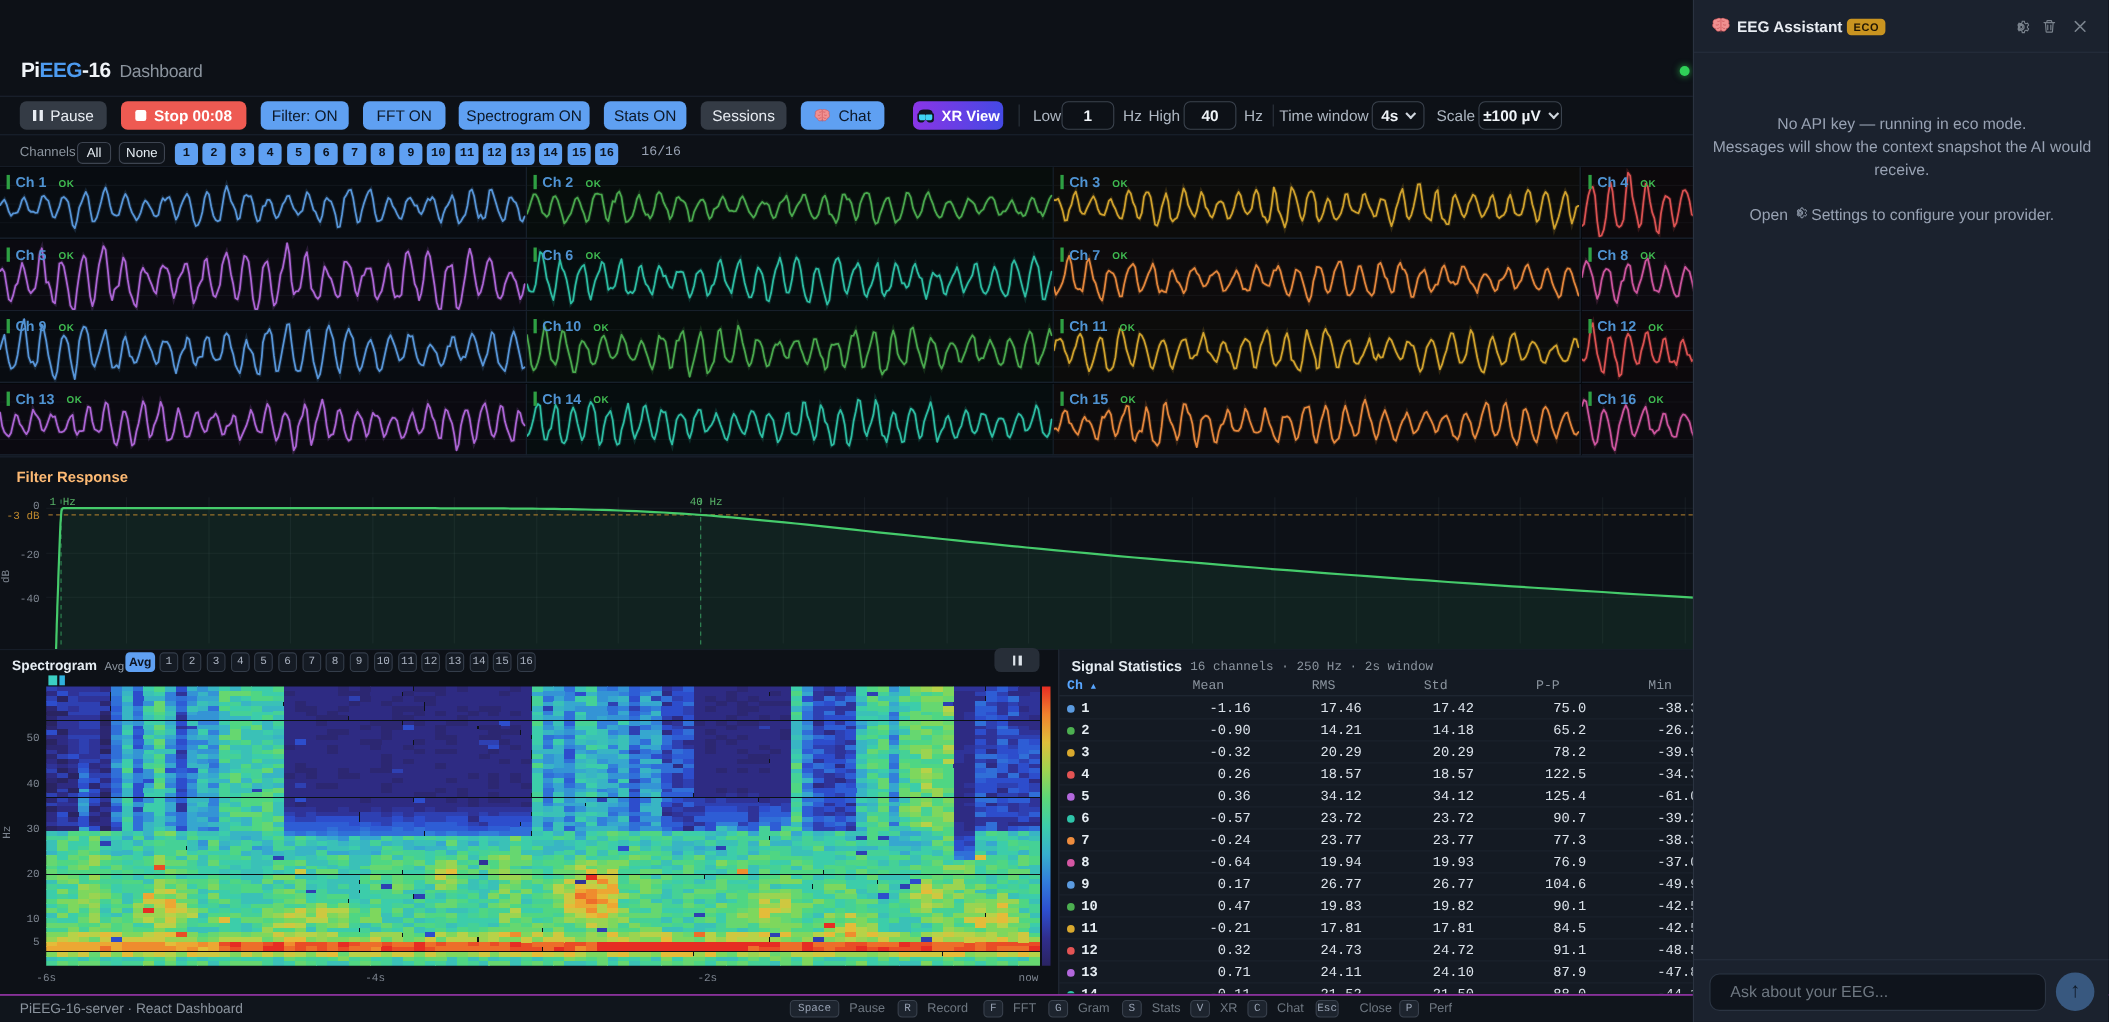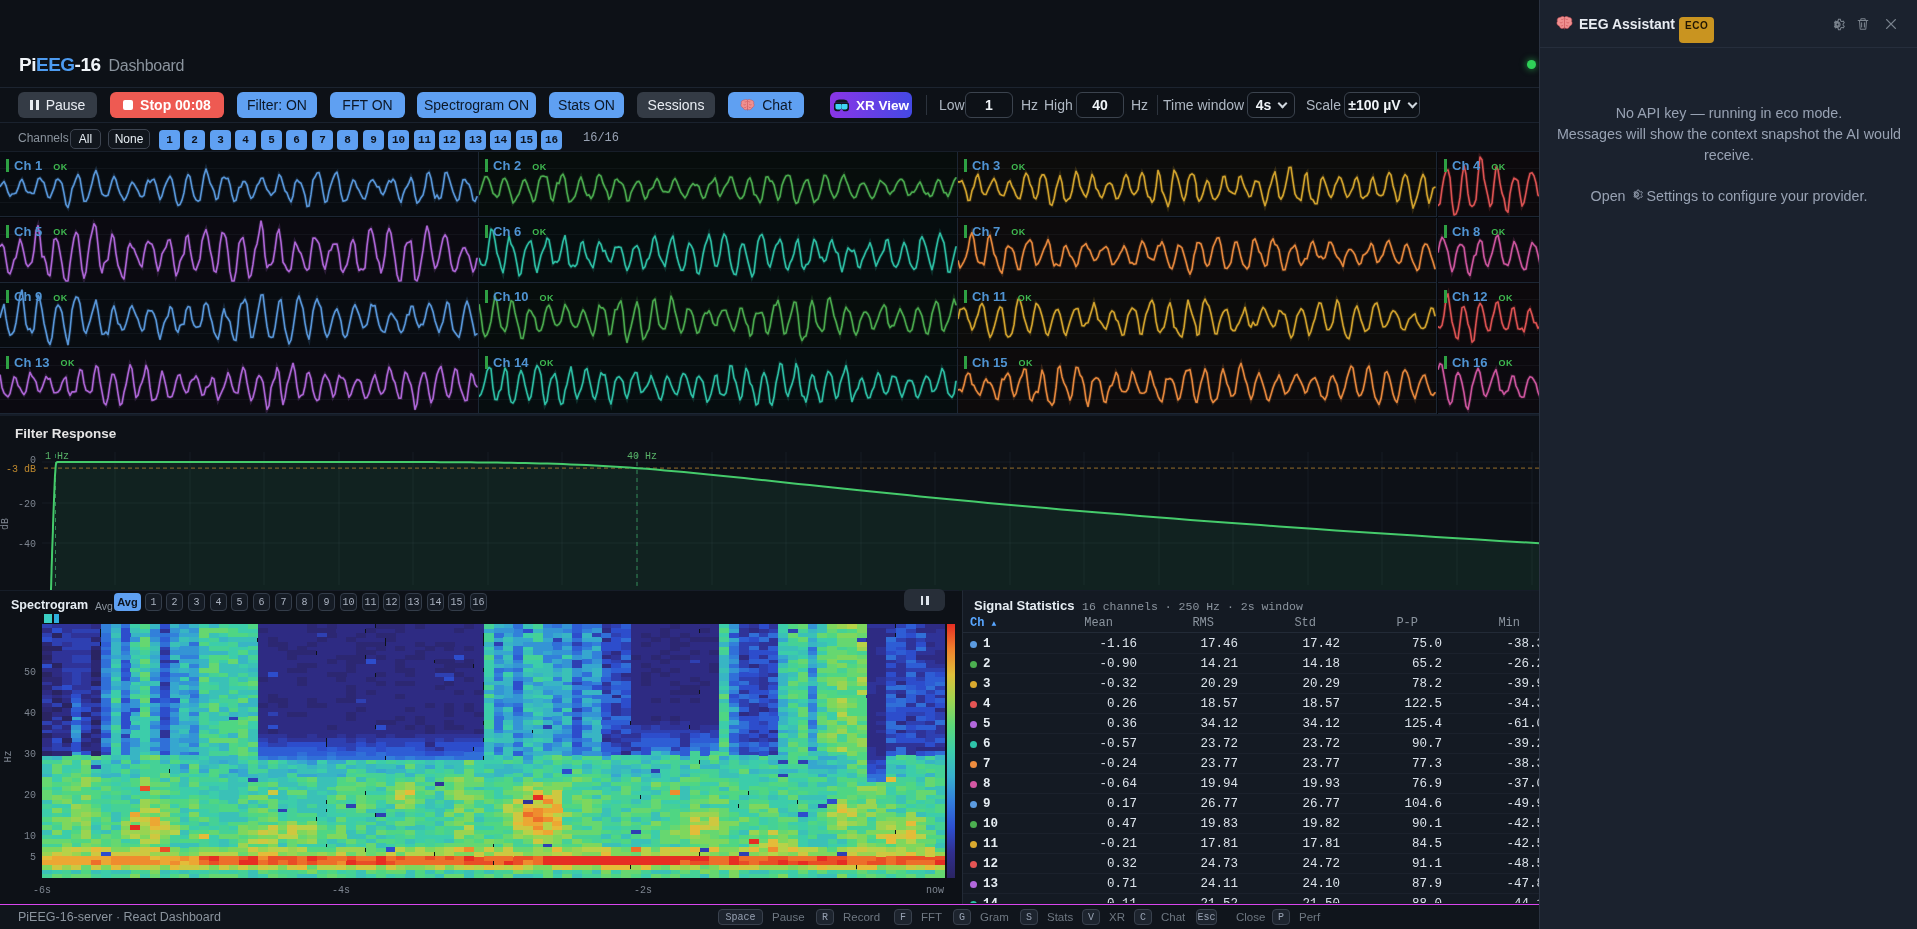--- a/index.html
+++ b/index.html
@@ -40,21 +40,21 @@
 .cell .wv{position:absolute;left:0;top:0}
 .chd{position:absolute;left:6px;top:6px;display:flex;align-items:center}
 .gbar{width:3px;height:13px;background:#2ea043;margin-right:5px}
 .chl{font-size:13px;font-weight:700;color:#4f93d2}
 .ok{font-size:9px;font-weight:700;color:#3fb950;letter-spacing:.5px;margin-left:11px;padding-top:2px}
 
 .cell:before{content:"";position:absolute;left:0;right:0;top:16px;height:0;border-top:1px solid rgba(170,190,210,.05)}
 .cell:after{content:"";position:absolute;left:0;right:0;top:33px;height:16px;border-top:1px solid rgba(170,190,210,.05);border-bottom:1px solid rgba(170,190,210,.05)}
 
 #fpan{position:absolute;left:0;top:414px;width:1917px;height:176px;border-top:2px solid #161d28}
-#fpan .t{position:absolute;left:15px;top:10px;font-size:13.5px;font-weight:700;color:#e5e5e5}
+#fpan .t{position:absolute;left:15px;top:10px;font-size:13.5px;font-weight:700;color:#fdba74}
 
 #span{position:absolute;left:0;top:590px;width:959px;height:314px;border-top:1px solid #161d28}
 #span .t{position:absolute;left:11px;top:7px;font-size:12.5px;font-weight:700;color:#e6edf3}
 #span .avg{position:absolute;left:95px;top:9px;font-size:10.5px;color:#8b949e}
 .gch{position:absolute;top:2px;width:17px;height:18px;background:#151b24;border:1px solid #343d4a;border-radius:4px;color:#aab2c0;font-size:10px;font-family:"Liberation Mono",monospace;text-align:center;line-height:17px}
 #avgch{position:absolute;left:114px;top:2px;width:27px;height:18px;background:#5fa0f2;border-radius:4px;color:#0d1420;font-weight:700;font-size:11px;text-align:center;line-height:18px}
 #spause{position:absolute;left:904px;top:-2px;width:41px;height:22px;background:#272e38;border-radius:6px;display:flex;align-items:center;justify-content:center}
 #spause i{width:2.5px;height:9px;background:#dfe5ec;display:inline-block;margin:0 1.5px}
 .ylab{position:absolute;font-family:"Liberation Mono",monospace;font-size:10px;color:#7d8590;text-align:right;width:22px}
 .xlab{position:absolute;top:294px;font-family:"Liberation Mono",monospace;font-size:10px;color:#7d8590}
@@ -73,21 +73,21 @@
 
 #sbar{position:absolute;left:0;top:904px;width:1917px;height:25px;background:#10151c;border-top:1px solid #d946ef;font-size:12.5px;color:#8b949e}
 #sbar .l{position:absolute;left:18px;top:5px}
 .kchip{position:absolute;top:4px;height:16px;background:#1d242e;border:1px solid #39414d;border-radius:4px;color:#98a2b3;font-family:"Liberation Mono",monospace;font-size:10px;text-align:center;line-height:15px}
 .klab{position:absolute;top:6px;color:#6e7781;font-size:11.5px}
 
 #side{position:absolute;left:1539px;top:0;width:378px;height:929px;background:#1b222e;border-left:1px solid #2a3240}
 #side .hd{position:absolute;left:0;top:0;width:378px;height:48px;border-bottom:1px solid #262e3c}
 #side .hd .ttl{position:absolute;left:39px;top:16px;font-size:14px;font-weight:700;color:#e8ecf2}
 #side .hd .bicon{position:absolute;left:16px;top:16px}
-.eco{position:absolute;left:139px;top:17px;height:26px;padding:0 6px;background:#c99420;border-radius:4px;color:#211603;font-size:10px;font-weight:700;line-height:17px;letter-spacing:.5px}
+.eco{position:absolute;left:139px;top:17px;height:15px;padding:0 6px;background:#c99420;border-radius:4px;color:#211603;font-size:10px;font-weight:700;line-height:17px;letter-spacing:.5px}
 #side .ic{position:absolute;top:17px;opacity:.85}
 #side .msg{position:absolute;left:4px;top:103px;width:370px;text-align:center;font-size:14.3px;line-height:20.8px;color:#98a2b3}
 #side .msg .p2{margin-top:20.8px}
 #side .inparea{position:absolute;left:0;top:872px;width:378px;height:57px;border-top:1px solid #262e3c}
 #side .inp{position:absolute;left:14px;top:12px;width:306px;height:34px;background:#0f141c;border:1px solid #2b3442;border-radius:9px;color:#6e7781;font-size:14.5px;line-height:32px;padding-left:18px}
 #side .send{position:absolute;left:329px;top:11px;width:35px;height:35px;border-radius:50%;background:#38587f;color:#101a26;font-size:19px;font-weight:700;text-align:center;line-height:34px}
 </style></head><body>
 <div id="app">
   <div id="hdr">
       <div class="t">Pi<i>EEG</i>-16<span class="sub">Dashboard</span></div>
@@ -643,14 +643,18 @@
       <span class="ic" style="left:344px"><svg viewBox="0 0 16 16" width="14" height="14">
             <path d="M3 3l10 10M13 3L3 13" stroke="#8b949e" stroke-width="1.6" stroke-linecap="round"></path>
           </svg></span>
     </div>
     <div class="msg">
       <div>No API key — running in eco mode.<br>Messages will show the context snapshot the AI would<br>receive.</div>
       <div class="p2">Open <svg viewBox="0 0 16 16" width="13" height="13" fill="#98a2b3">
             <path d="M8 5.2A2.8 2.8 0 1 0 8 10.8 2.8 2.8 0 0 0 8 5.2zm0 4.3A1.5 1.5 0 1 1 8 6.5a1.5 1.5 0 0 1 0 3zM13.9 8c0-.35.2-.8.5-1.1l.8-.75-1.05-1.8-1.05.35c-.4.14-.9.1-1.2-.1-.3-.17-.58-.57-.65-.99L11 2.5H9l-.24 1.1c-.1.42-.36.82-.66.99-.3.2-.8.24-1.2.1l-1.05-.35-1.05 1.8.8.76c.3.3.5.74.5 1.09s-.2.8-.5 1.1l-.8.75 1.05 1.8 1.05-.35c.4-.14.9-.1 1.2.1.3.17.57.57.66.99L9 13.5h2l.24-1.1c.08-.42.35-.82.65-.99.3-.2.8-.24 1.2-.1l1.05.35 1.05-1.8-.8-.76c-.3-.3-.5-.74-.5-1.09z" fill="none" stroke="#98a2b3" stroke-width="1.1"></path>
           </svg> Settings to configure your provider.</div>
     </div>
+    <div class="inparea">
+      <div class="inp">Ask about your EEG...</div>
+      <div class="send">↑</div>
+    </div>
   </div>
 </div>
 
 </body></html>

